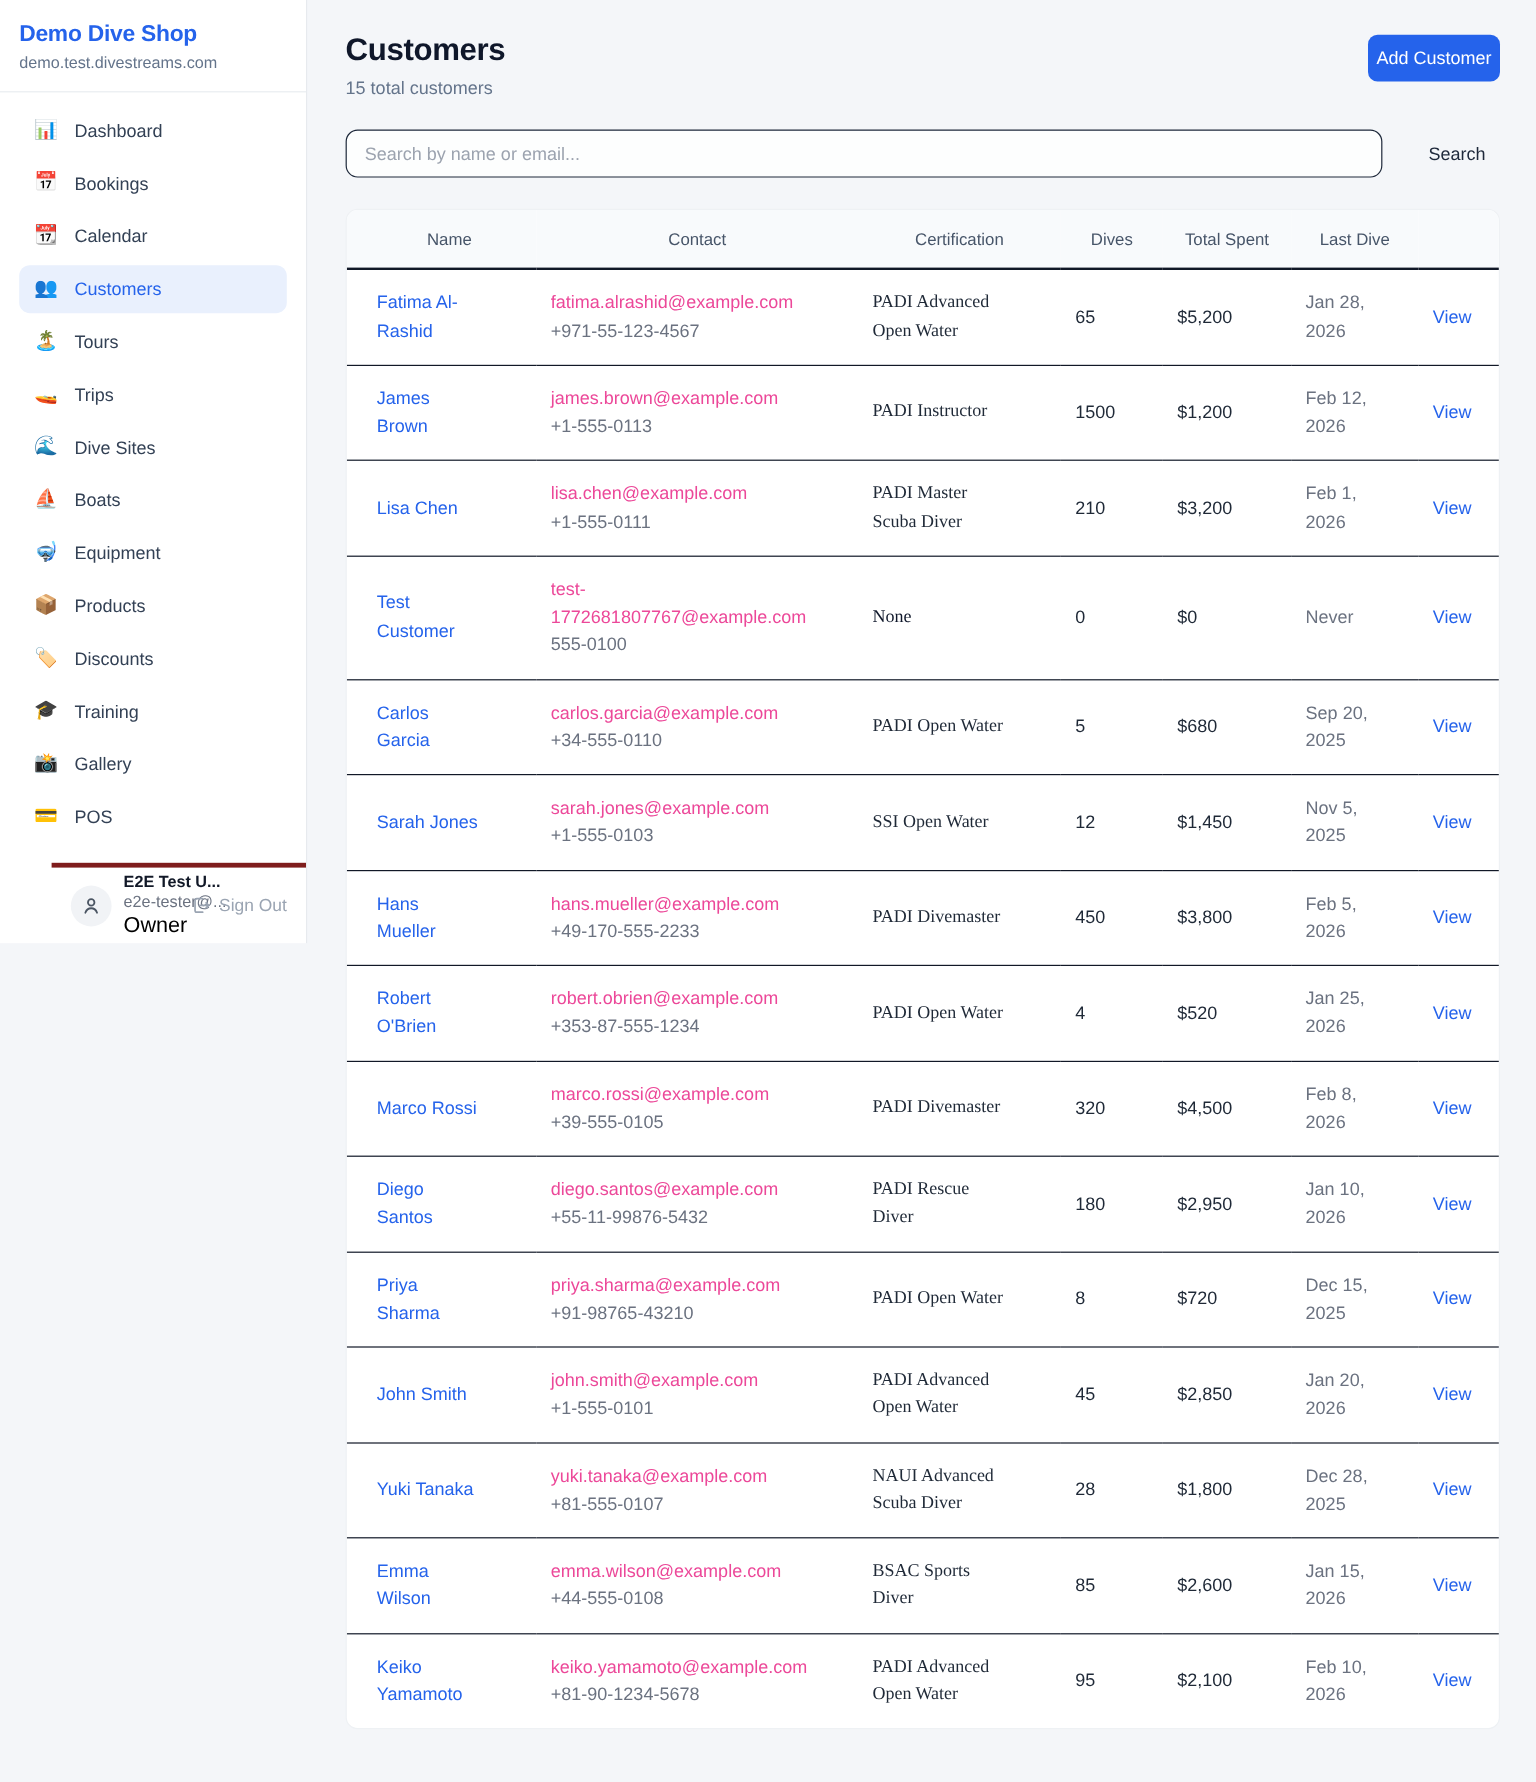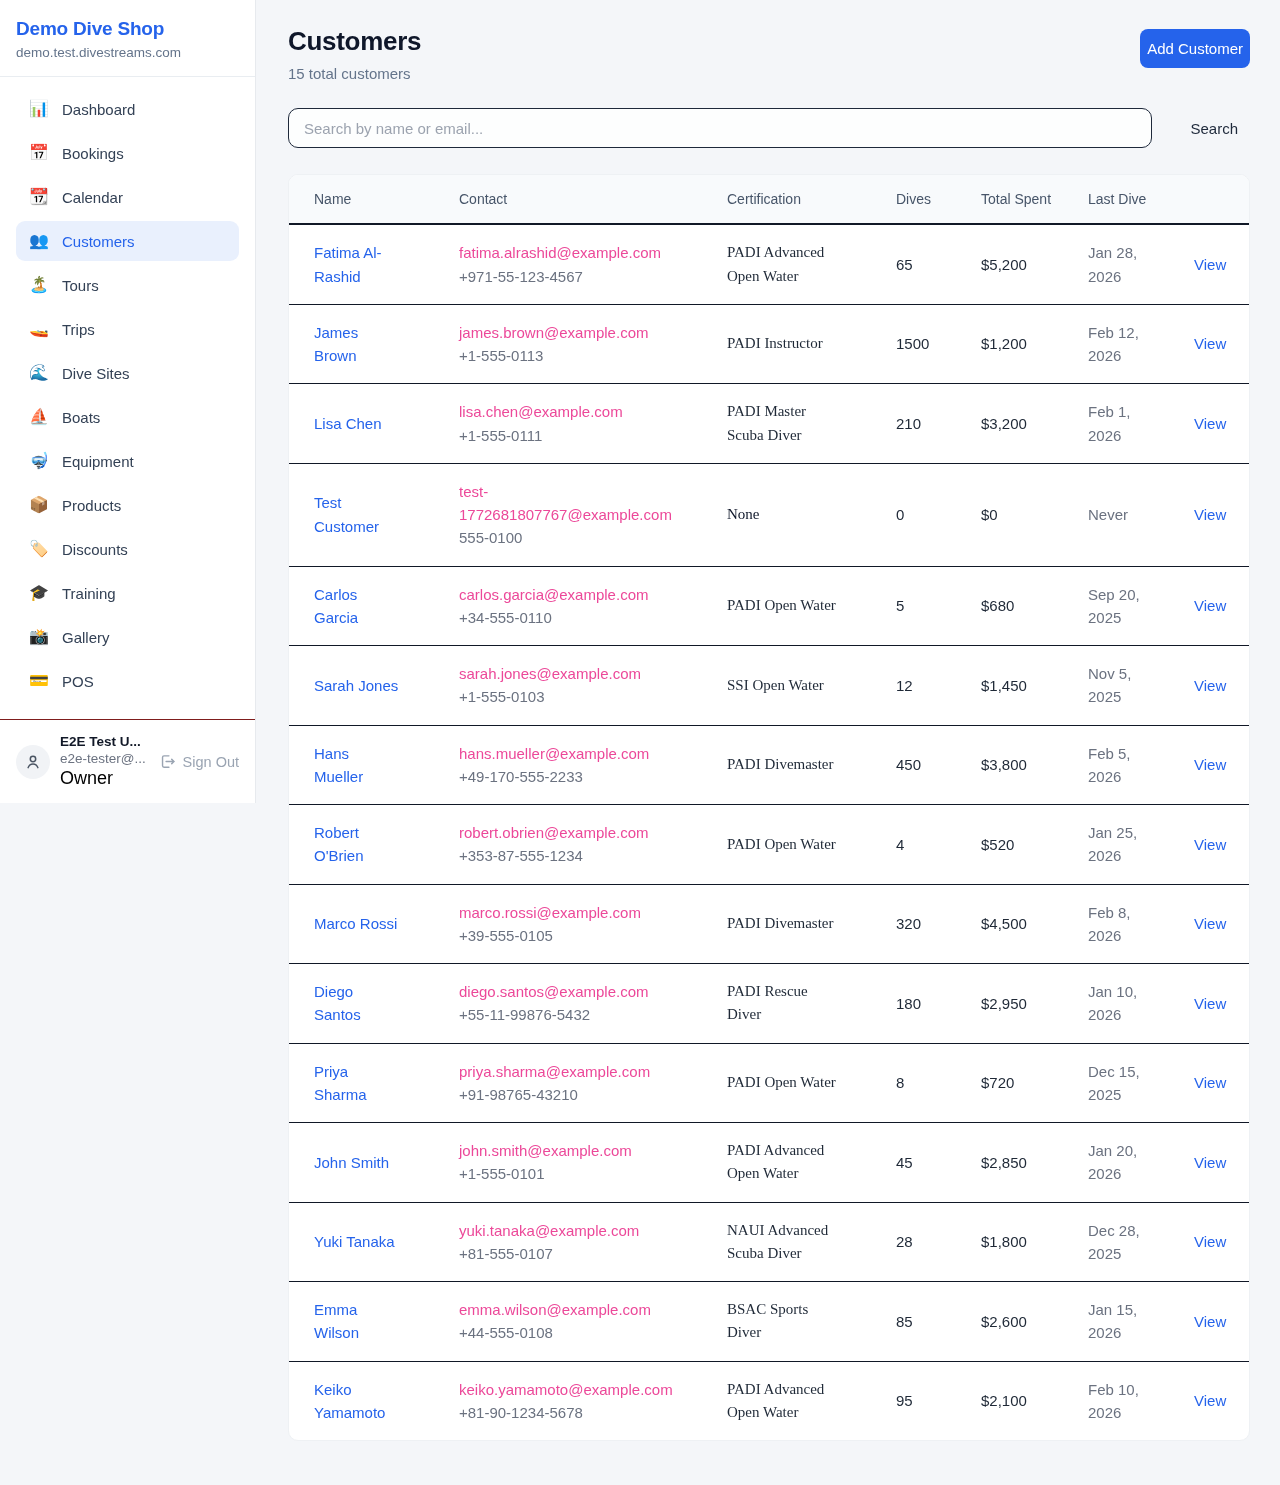--- a/index.html
+++ b/index.html
@@ -25,23 +25,23 @@
   .nav { padding: 12px 16px 14px 16px; }
   .nav-item {
     display: flex; align-items: center; gap: 13px;
     height: 40px; padding: 0 13px; margin-bottom: 4px;
     border-radius: 9px; cursor: pointer;
     color: #334155; font-size: 15px;
   }
   .nav-item.active { background: #e9f0fd; color: #2563eb; }
   .nav-icon { font-size: 16px; width: 20px; text-align: center; line-height: 1; }
   .user-section {
-    border-top: 1px solid #7f1d1d;
-    padding: 14px 16px;
-    display: flex; align-items: center; gap: 10px;
+    border-top: 4px solid #7f1d1d;
+    padding: 4px 16px;
+    display: flex; align-items: center; gap: 10px; margin-left: 43px;
   }
   .avatar {
     width: 34px; height: 34px; border-radius: 50%;
     background: #f1f3f6; display: flex; align-items: center; justify-content: center;
     flex: 0 0 34px;
   }
   .user-info { min-width: 0; flex: 1; }
   .user-name { font-size: 13.5px; font-weight: 700; color: #111827; white-space: nowrap; }
   .user-email { font-size: 13.5px; color: #6b7280; margin-top: 2px; white-space: nowrap; }
   .user-role { font-size: 18px; color: #000000; margin-top: 2px; }
@@ -77,21 +77,21 @@
   }
 
   
   .table-card {
     background: #ffffff; border-radius: 10px; margin-top: 26px;
     overflow: hidden; border: 1px solid #eef1f4;
   }
   table { width: 100%; border-collapse: collapse; table-layout: fixed; }
   thead tr { background: #f8fafc; }
   th {
-    text-align: left; font-weight: 500; font-size: 14px; color: #475569;
+    text-align: center; font-weight: 500; font-size: 14px; color: #475569;
     padding: 14px 12px; border-bottom: 2px solid #111827; line-height: 1.45;
   }
   th:first-child { padding-left: 25px; }
   td { padding: 16px 12px; vertical-align: middle; font-size: 15px; line-height: 1.55; }
   td:first-child { padding-left: 25px; }
   tbody tr { border-bottom: 1px solid #111827; }
   tbody tr:last-child { border-bottom: none; }
   .col-name { width: 158px; } .col-contact { width: 268px; } .col-cert { width: 169px; }
   .col-dives { width: 85px; } .col-spent { width: 107px; } .col-last { width: 106px; }
   .col-view { width: 69px; }

